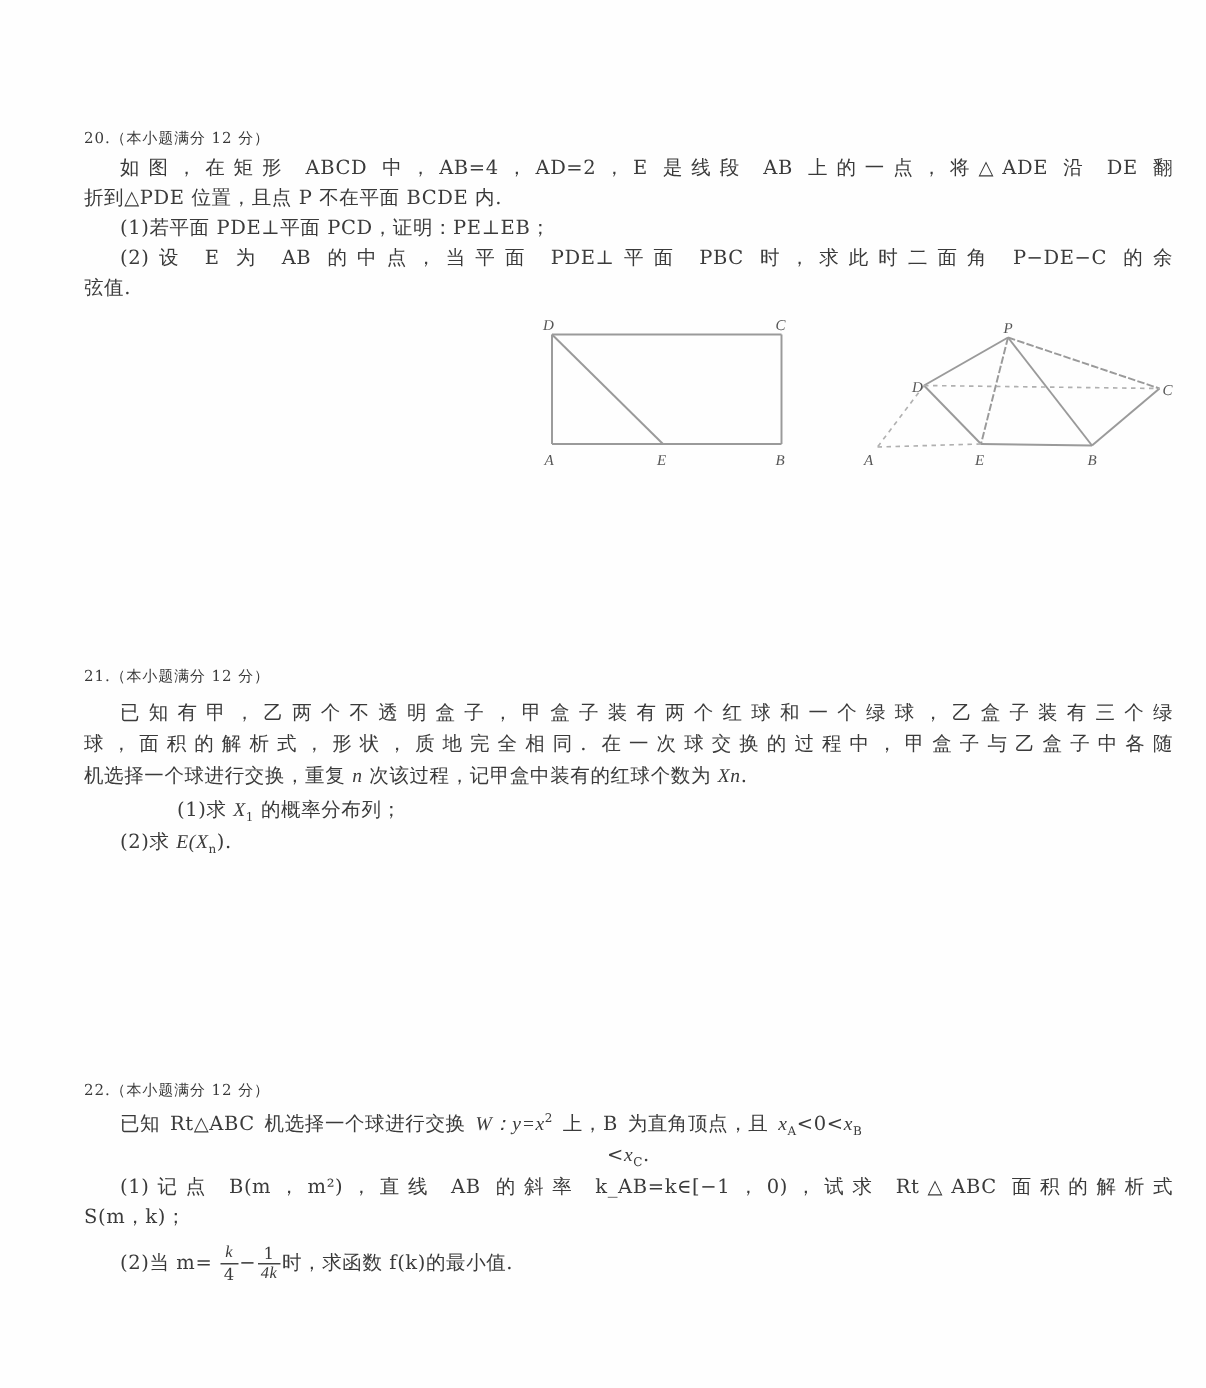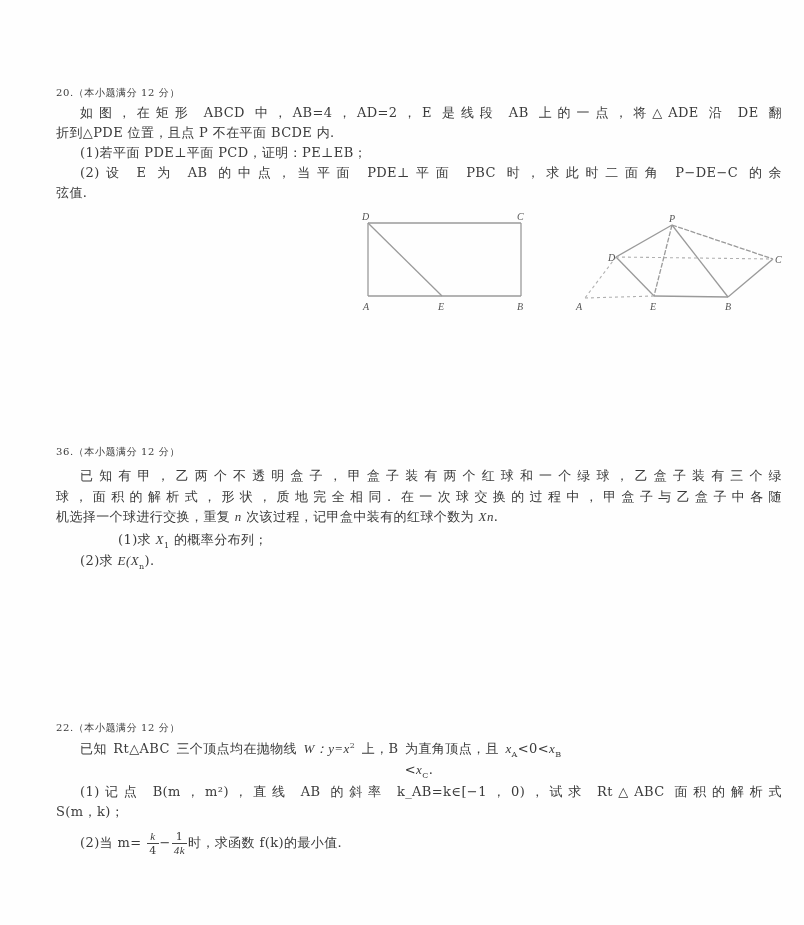--- a/index.html
+++ b/index.html
@@ -64,42 +64,42 @@
     <line x1="585" y1="298" x2="654" y2="296"></line>
   </g>
   <text x="669" y="222">P</text>
   <text x="608" y="261">D</text>
   <text x="775" y="263">C</text>
   <text x="576" y="310">A</text>
   <text x="650" y="310">E</text>
   <text x="725" y="310">B</text>
 </svg>
 
-<div class="line head" style="top:443px;">36.（本小题满分 12 分）</div>
+<div class="line head" style="top:443px;">21.（本小题满分 12 分）</div>
 <div class="line indent just" style="top:467px;">已知有甲，乙两个不透明盒子，甲盒子装有两个红球和一个绿球，乙盒子装有三个绿</div>
 <div class="line just" style="top:488px;">球，面积的解析式，形状，质地完全相同. 在一次球交换的过程中，甲盒子与乙盒子中各随</div>
 <div class="line" style="top:508px;">
   <span>机选择一个球进行交换，重复</span>
   <i>n</i>
   <span>次该过程，记甲盒中装有的红球个数为</span>
   <i>Xn</i><span>.</span>
 </div>
 <div class="line indent" style="top:531px;margin-left:38px;">
   <span>(1)求</span>
   <i>X</i><sub>1</sub>
   <span>的概率分布列；</span>
 </div>
 <div class="line indent" style="top:552px;">
   <span>(2)求</span>
   <i>E(X</i><sub>n</sub><span>).</span>
 </div>
 
 <div class="line head" style="top:719px;">22.（本小题满分 12 分）</div>
 <div class="line indent" style="top:740px; word-spacing:2px;">
-  <span>已知 Rt△ABC 三个顶点均在抛物线</span>
+  <span>已知 Rt△ABC 机选择一个球进行交换</span>
   <i>W：y=x</i><sup>2</sup>
   <span>上，B 为直角顶点，且</span>
   <i>x</i><sub>A</sub><span>&lt;0&lt;</span><i>x</i><sub>B</sub>
 </div>
 <div class="line" style="top:761px;text-align:center;">
   <span>&lt;</span><i>x</i><sub>C</sub><span>.</span>
 </div>
 <div class="line indent just" style="top:783px;">(1)记点 B(m，m²)，直线 AB 的斜率 k_AB=k∈[−1，0)，试求 Rt△ABC 面积的解析式</div>
 <div class="line" style="top:803px;">S(m，k)；</div>
 <div class="line indent" style="top:828px; line-height:30px;">

